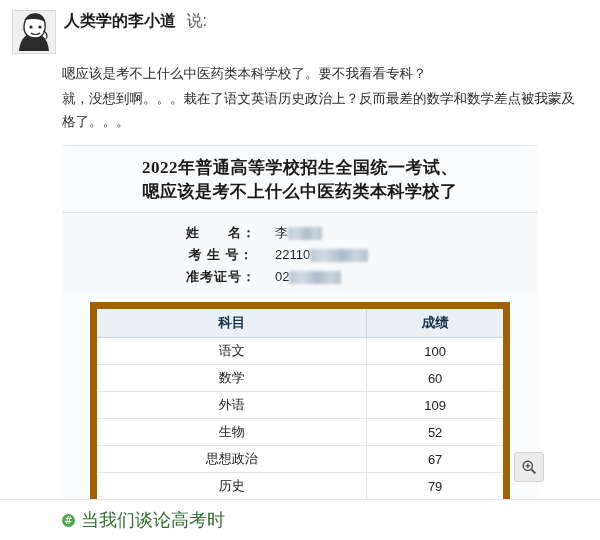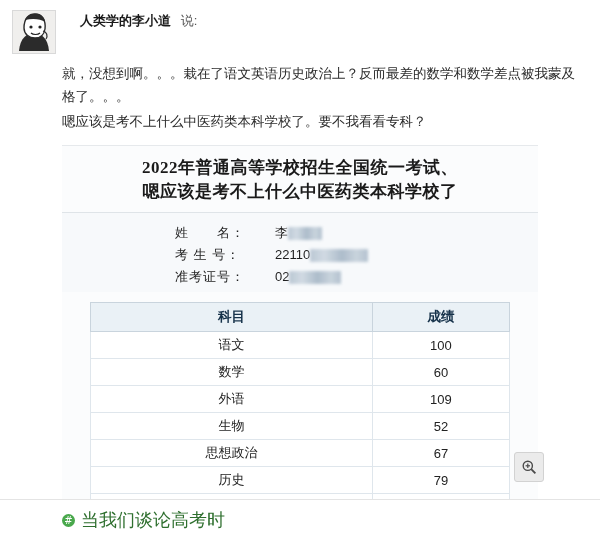--- a/index.html
+++ b/index.html
@@ -32,23 +32,23 @@
     width: 42px;
     height: 42px;
     flex: 0 0 42px;
     border: 1px solid #d9d9d9;
     background: #f3f3f3;
     overflow: hidden;
     position: relative;
   }
   .avatar svg { display: block; }
   .author-line {
-    margin-left: 24px;
+    margin-left: 8px;
     padding-top: 2px;
-    font-size: 13px;
+    font-size: 16px;
     line-height: 18px;
     white-space: nowrap;
   }
   .author-name {
     color: #1b1b1b;
     font-weight: 700;
   }
   .author-says {
     color: #555;
     margin-left: 6px;
@@ -90,22 +90,22 @@
   .id-row {
     display: flex;
     align-items: center;
     justify-content: center;
     font-size: 13px;
     line-height: 22px;
     color: #1f1f1f;
   }
   .id-label {
     width: 92px;
-    text-align: left;
-    font-weight: 400;
+    text-align: center;
+    font-weight: 700;
     letter-spacing: 1px;
     white-space: nowrap;
   }
   .id-value {
     width: 150px;
     text-align: left;
     padding-left: 8px;
     position: relative;
     white-space: nowrap;
   }
@@ -122,21 +122,21 @@
   .blur.w2 { width: 52px; }
   .blur.w3 { width: 58px; }
   
   .score-table-wrap {
     padding: 10px 28px 4px 28px;
   }
   table.scores {
     width: 100%;
     border-collapse: collapse;
     background: #fff;
-    border: 1px solid #a16207;
+    border: 7px solid #a16207;
     font-size: 13px;
   }
   table.scores th {
     background: #eaf1f6;
     color: #16324a;
     font-weight: 700;
     padding: 5px 0;
     text-align: center;
     border: 1px solid #c9d4dd;
     font-size: 13.5px;
@@ -237,22 +237,22 @@
         <path d="M30 20 C34 21 35 25 33 28" stroke="#2b2b2b" stroke-width="1.2" fill="none"></path>
       </svg>
     </div>
     <div class="author-line">
       <span class="author-name">人类学的李小道</span>
       <span class="author-says">说:</span>
     </div>
   </div>
 
   <div class="post-body">
+    <p>嗯应该是考不上什么中医药类本科学校了。要不我看看专科？</p>
     <p>就，没想到啊。。。栽在了语文英语历史政治上？反而最差的数学和数学差点被我蒙及格了。。。</p>
-    <p>嗯应该是考不上什么中医药类本科学校了。要不我看看专科？</p>
   </div>
 
   <div class="card">
     <div class="card-title">2022年普通高等学校招生全国统一考试、</div>
     <div class="card-title">嗯应该是考不上什么中医药类本科学校了</div>
     <div class="card-divider"></div>
 
     <div class="id-block">
       <div class="id-row">
         <div class="id-label">姓　　名：</div>

